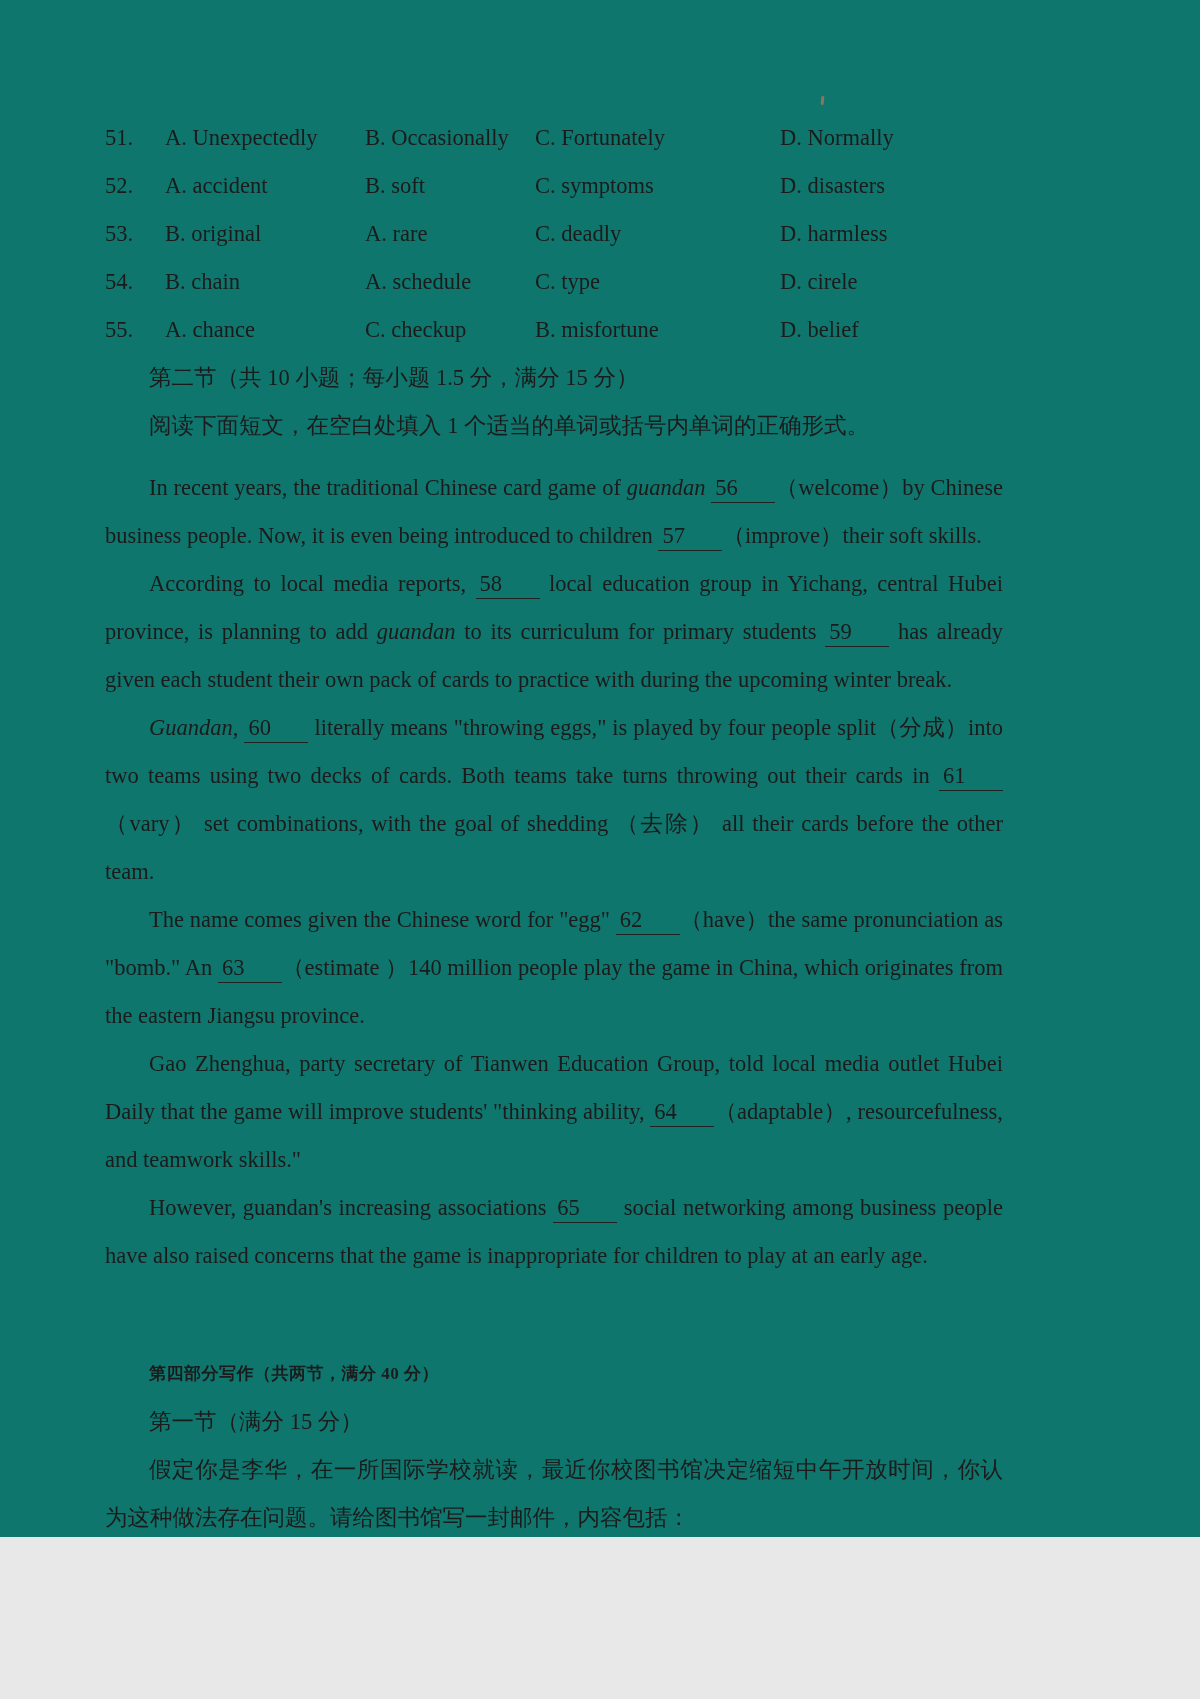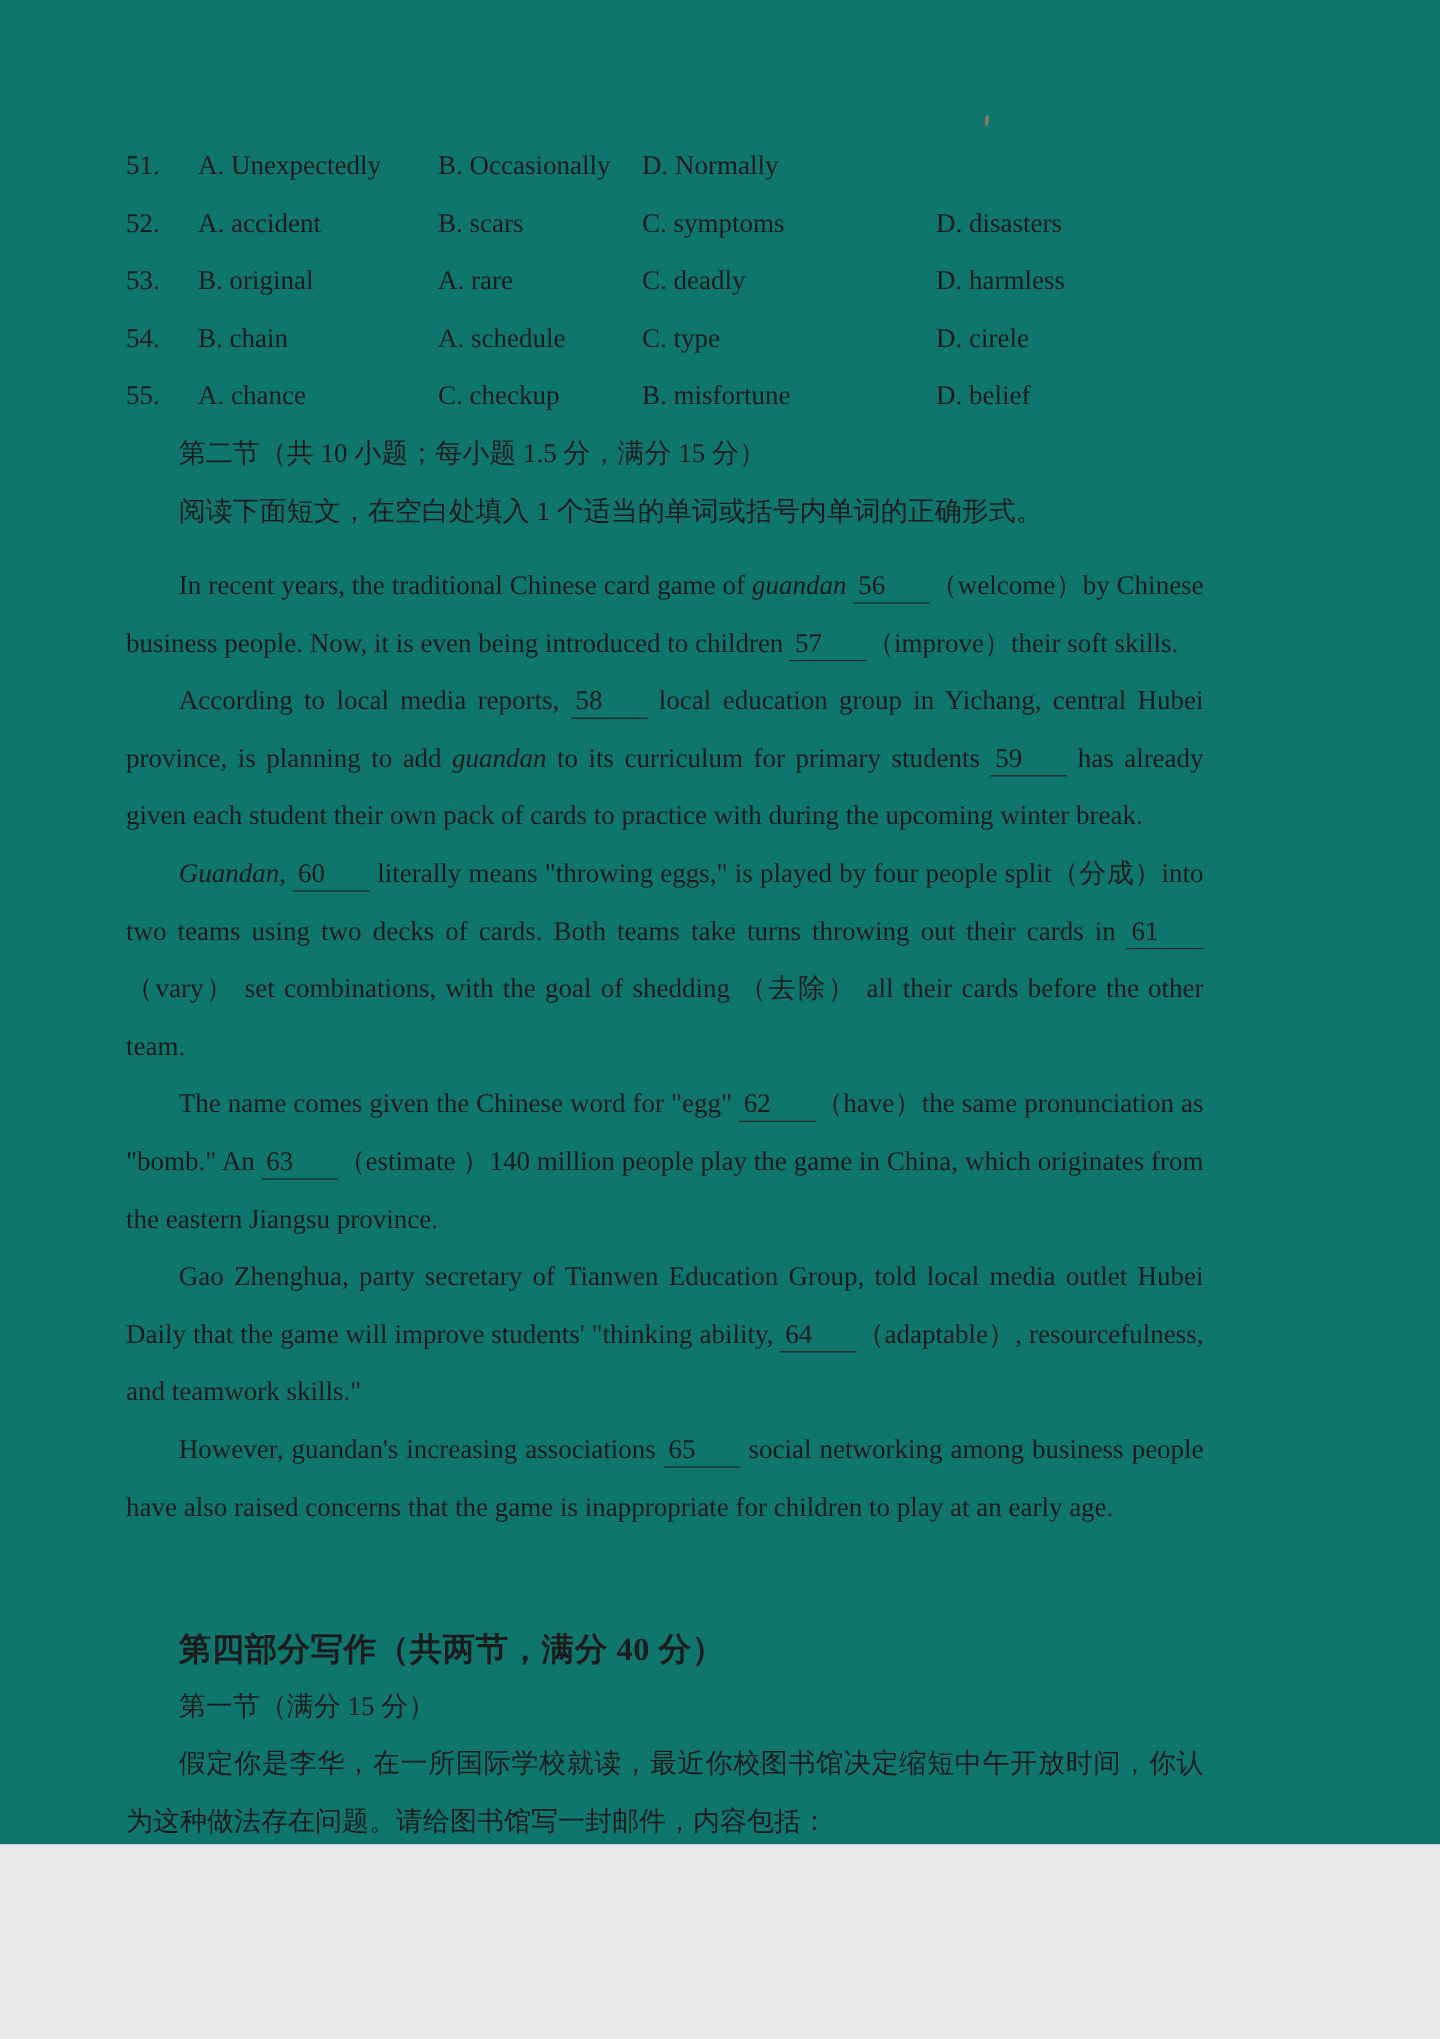--- a/index.html
+++ b/index.html
@@ -20,21 +20,21 @@
   .mc-row {
     display: grid;
     grid-template-columns: 60px 200px 170px 245px 1fr;
     line-height: 48px;
     height: 48px;
     white-space: nowrap;
   }
   
   .line { line-height: 48px; }
   .indent { text-indent: 44px; }
-  .bold { font-weight: 700; font-size: 27px; letter-spacing: 0.5px; }
+  .bold { font-weight: 700; font-size: 17px; letter-spacing: 0.5px; }
   
   .passage { margin-top: 14px; }
   .para {
     margin: 0;
     text-align: justify;
     line-height: 48px;
     text-indent: 44px;
   }
   .it { font-style: italic; }
   .blank {
@@ -64,26 +64,27 @@
 </head>
 <body>
 
 <div class="page">
 
   <div>
       <div class="mc-row">
         <span>51.</span>
         <span>A. Unexpectedly</span>
         <span>B. Occasionally</span>
+        <span>C. Fortunately</span>
         <span>D. Normally</span>
       </div>
       <div class="mc-row">
         <span>52.</span>
         <span>A. accident</span>
-        <span>B. scars</span>
+        <span>B. soft</span>
         <span>C. symptoms</span>
         <span>D. disasters</span>
       </div>
       <div class="mc-row">
         <span>53.</span>
         <span>B. original</span>
         <span>A. rare</span>
         <span>C. deadly</span>
         <span>D. harmless</span>
       </div>

